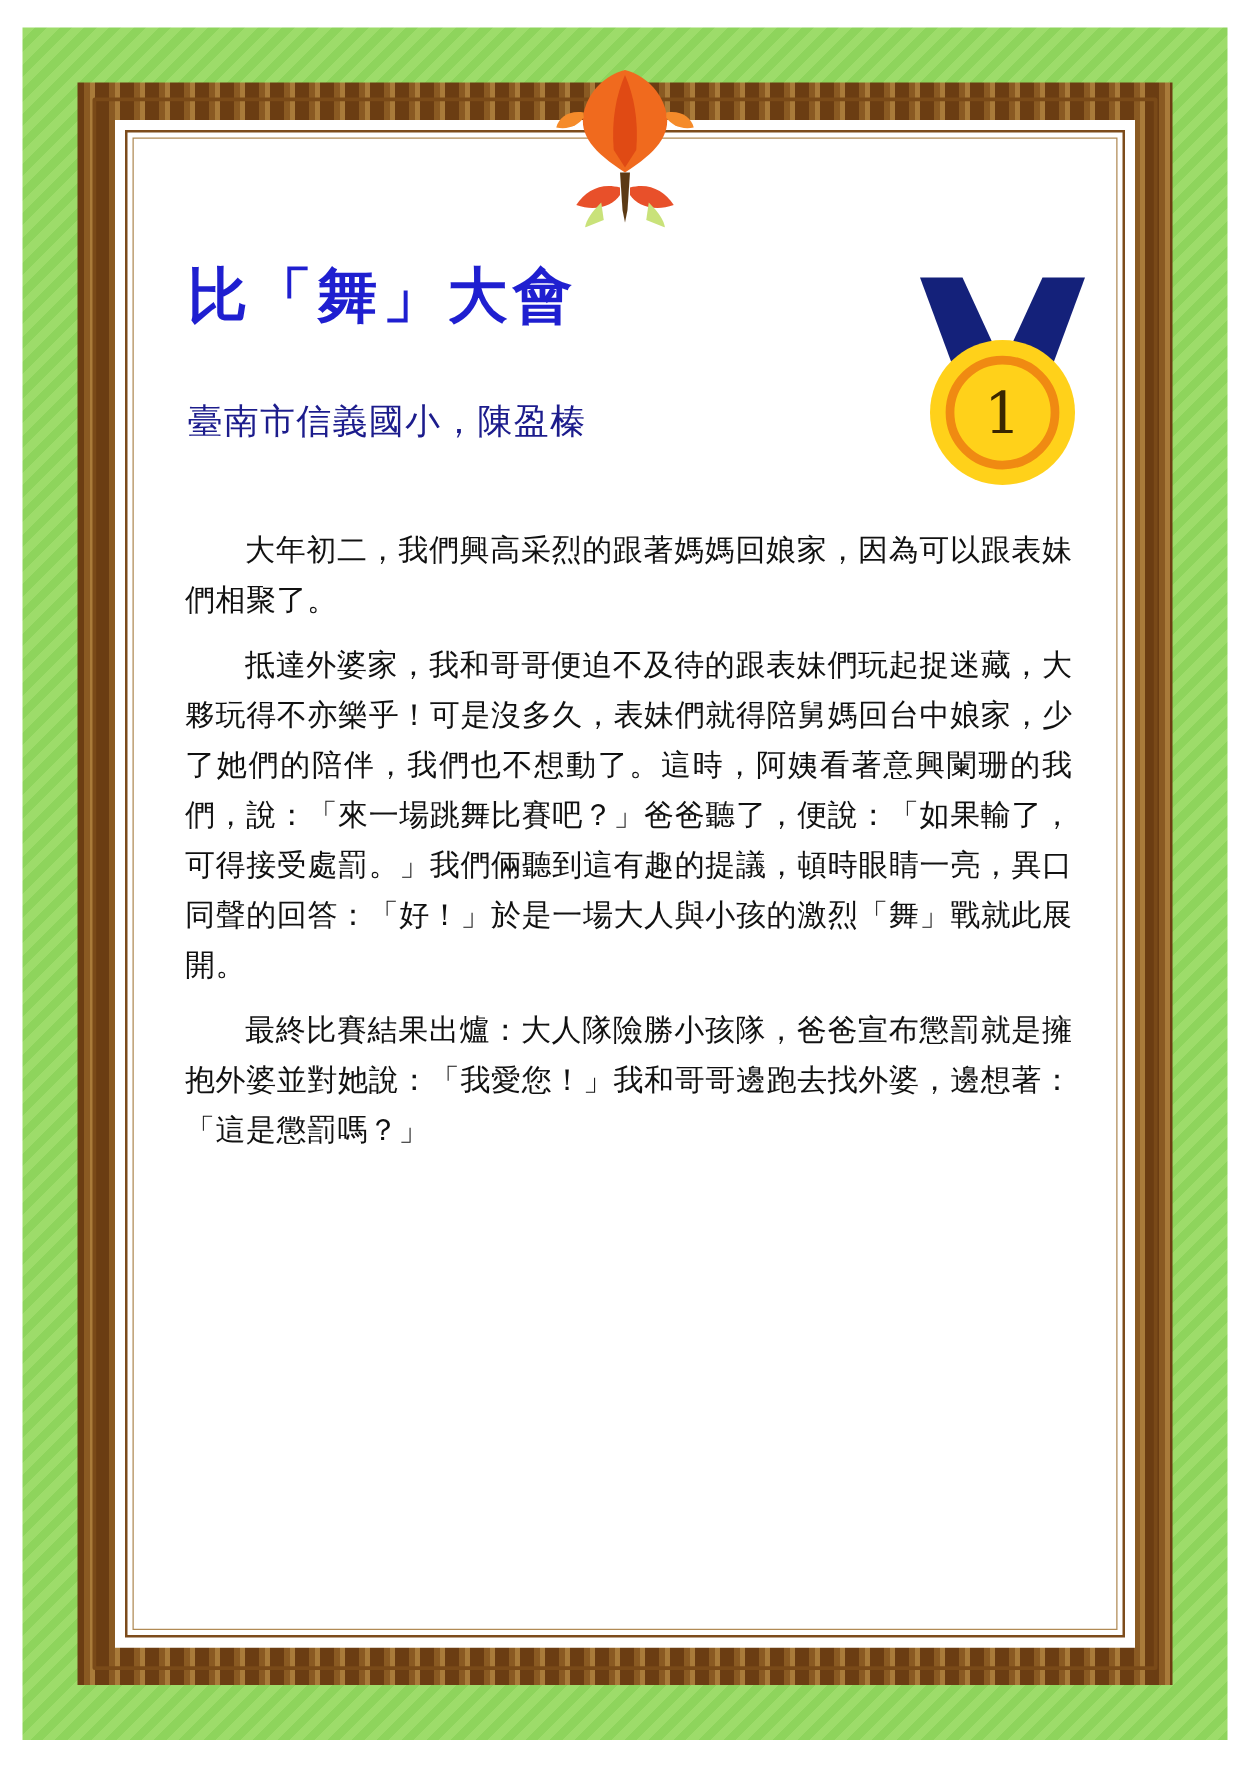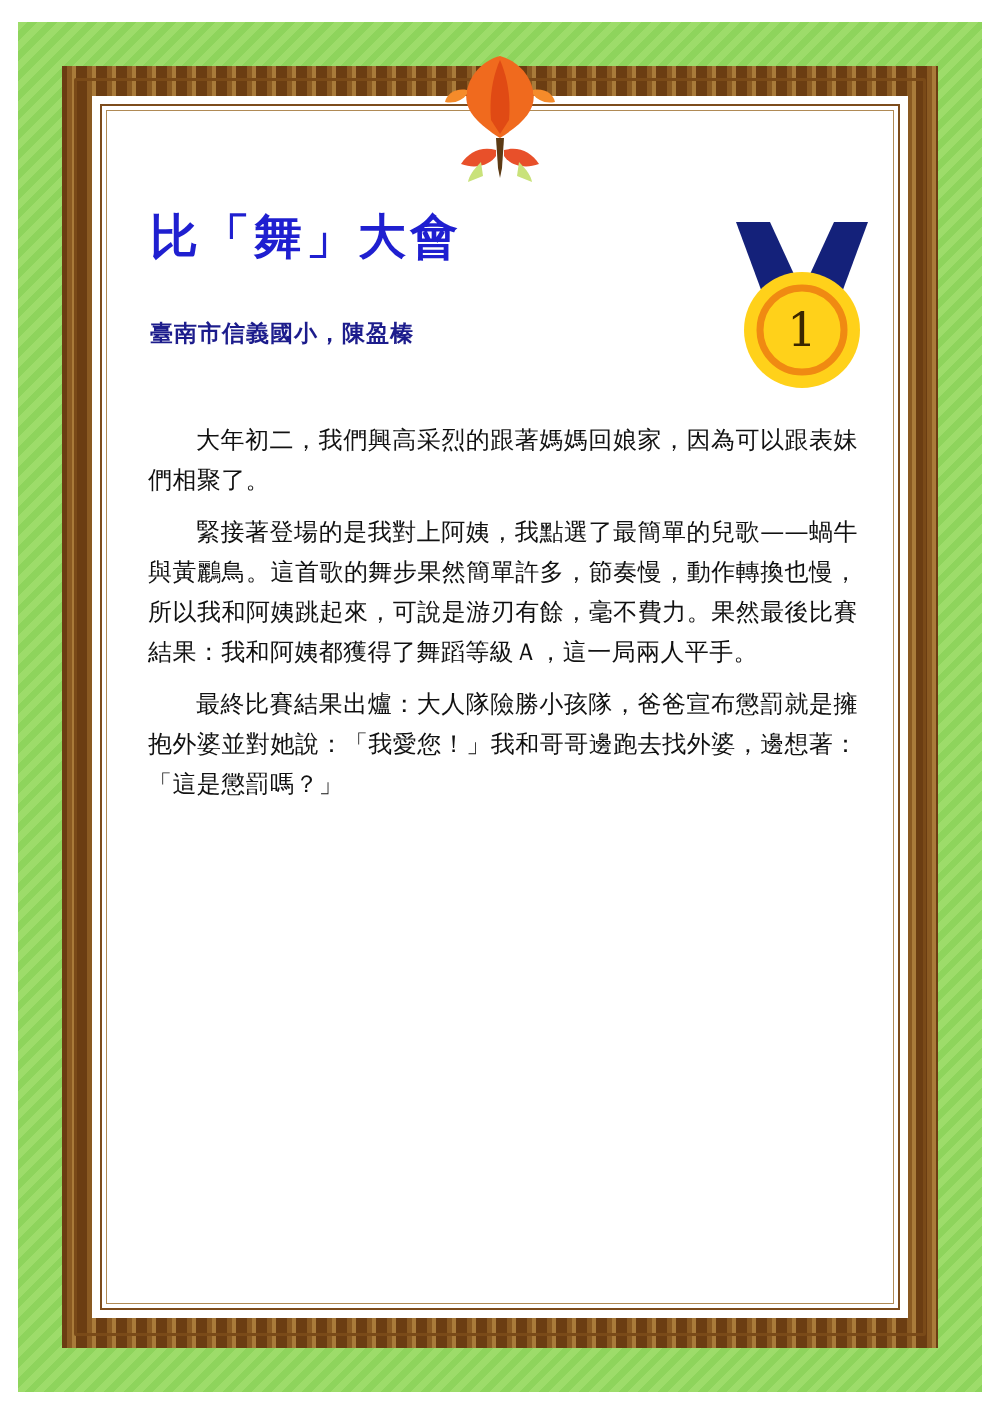--- a/index.html
+++ b/index.html
@@ -122,25 +122,24 @@
     font-weight: bold;
     color: #1f1fd0;
     letter-spacing: 4px;
     white-space: nowrap;
   }
   .doc-author {
     position: absolute;
     left: 150px;
     top: 318px;
     font-family: "DejaVu Sans", "Liberation Sans", sans-serif;
-    font-size: 23px;
+    font-size: 28px;
     color: #1c1c8c;
     letter-spacing: 1px;
     white-space: nowrap;
-    font-weight: bold;
   }
 
   
   .medal {
     position: absolute;
     left: 718px;
     top: 218px;
     width: 180px;
     height: 180px;
   }
@@ -193,17 +192,17 @@
   <svg class="medal" viewBox="0 0 180 180">
     <path d="M18 4 L52 4 L86 78 L52 96 Z" fill="#14217a"></path>
     <path d="M150 4 L116 4 L82 78 L116 96 Z" fill="#14217a"></path>
     <circle cx="84" cy="112" r="58" fill="#ffd11a"></circle>
     <circle cx="84" cy="112" r="42" fill="none" stroke="#f08a12" stroke-width="7"></circle>
     <text x="84" y="128" text-anchor="middle" font-family="DejaVu Serif, serif" font-size="46" fill="#3a2600">1</text>
   </svg>
 
   <div class="body-text">
     <p>大年初二，我們興高采烈的跟著媽媽回娘家，因為可以跟表妹們相聚了。</p>
-    <p>緊接著登場的是我對上阿姨，我點選了最簡單的兒歌——蝸牛與黃鸝鳥。這首歌的舞步果然簡單許多，節奏慢，動作轉換也慢，所以我和阿姨跳起來，可說是游刃有餘，毫不費力。果然最後比賽結果：我和阿姨都獲得了舞蹈等級Ａ，這一局兩人平手。</p>
+    <p>抵達外婆家，我和哥哥便迫不及待的跟表妹們玩起捉迷藏，大夥玩得不亦樂乎！可是沒多久，表妹們就得陪舅媽回台中娘家，少了她們的陪伴，我們也不想動了。這時，阿姨看著意興闌珊的我們，說：「來一場跳舞比賽吧？」爸爸聽了，便說：「如果輸了，可得接受處罰。」我們倆聽到這有趣的提議，頓時眼睛一亮，異口同聲的回答：「好！」於是一場大人與小孩的激烈「舞」戰就此展開。</p>
     <p>最終比賽結果出爐：大人隊險勝小孩隊，爸爸宣布懲罰就是擁抱外婆並對她說：「我愛您！」我和哥哥邊跑去找外婆，邊想著：「這是懲罰嗎？」</p>
   </div>
 
 </div>
 
 </body></html>

